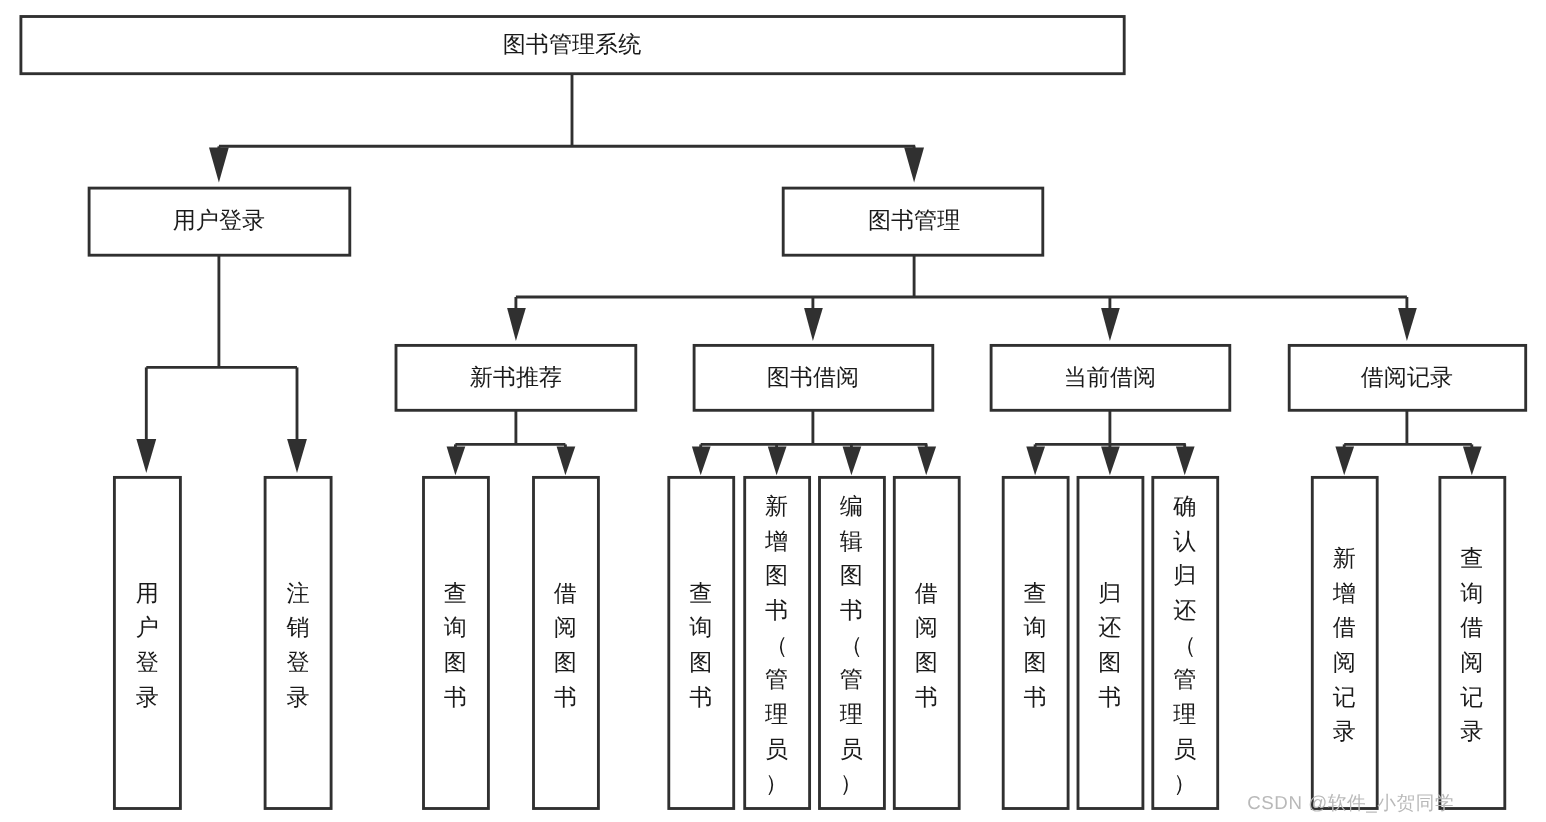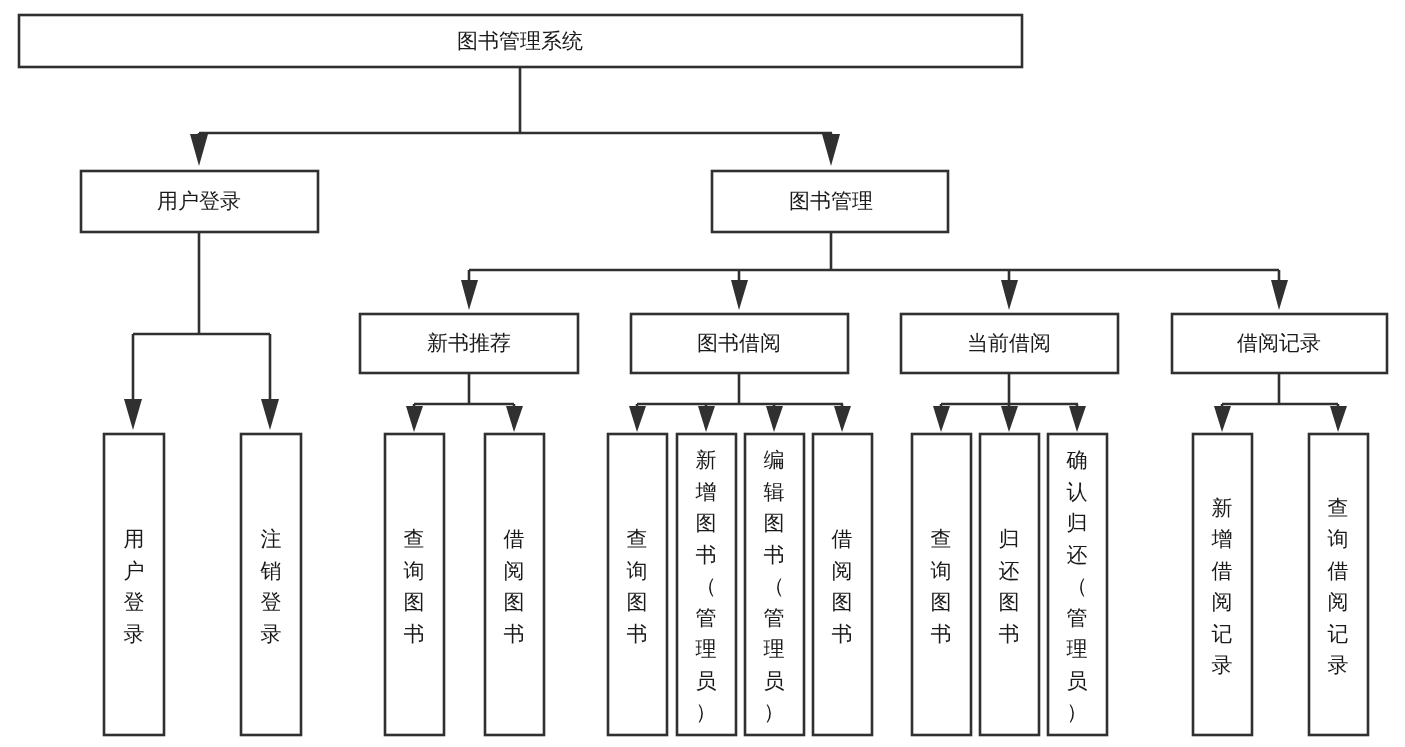--- a/index.html
+++ b/index.html
@@ -232,13 +232,14 @@
       <text class="node-label-v" x="1222" y="0"><tspan x="1222" y="514.57">新</tspan><tspan x="1222" y="546.07">增</tspan><tspan x="1222" y="577.57">借</tspan><tspan x="1222" y="609.07">阅</tspan><tspan x="1222" y="640.57">记</tspan><tspan x="1222" y="672.07">录</tspan></text>
     </g>
 
     <g>
       <rect class="node-box" x="1309" y="434" width="59" height="301"></rect>
       <text class="node-label-v" x="1338" y="0"><tspan x="1338" y="514.57">查</tspan><tspan x="1338" y="546.07">询</tspan><tspan x="1338" y="577.57">借</tspan><tspan x="1338" y="609.07">阅</tspan><tspan x="1338" y="640.57">记</tspan><tspan x="1338" y="672.07">录</tspan></text>
     </g>
 
   </svg>
 
+  <div class="watermark">CSDN @软件_小贺同学</div>
 </div>
 
 </body></html>

